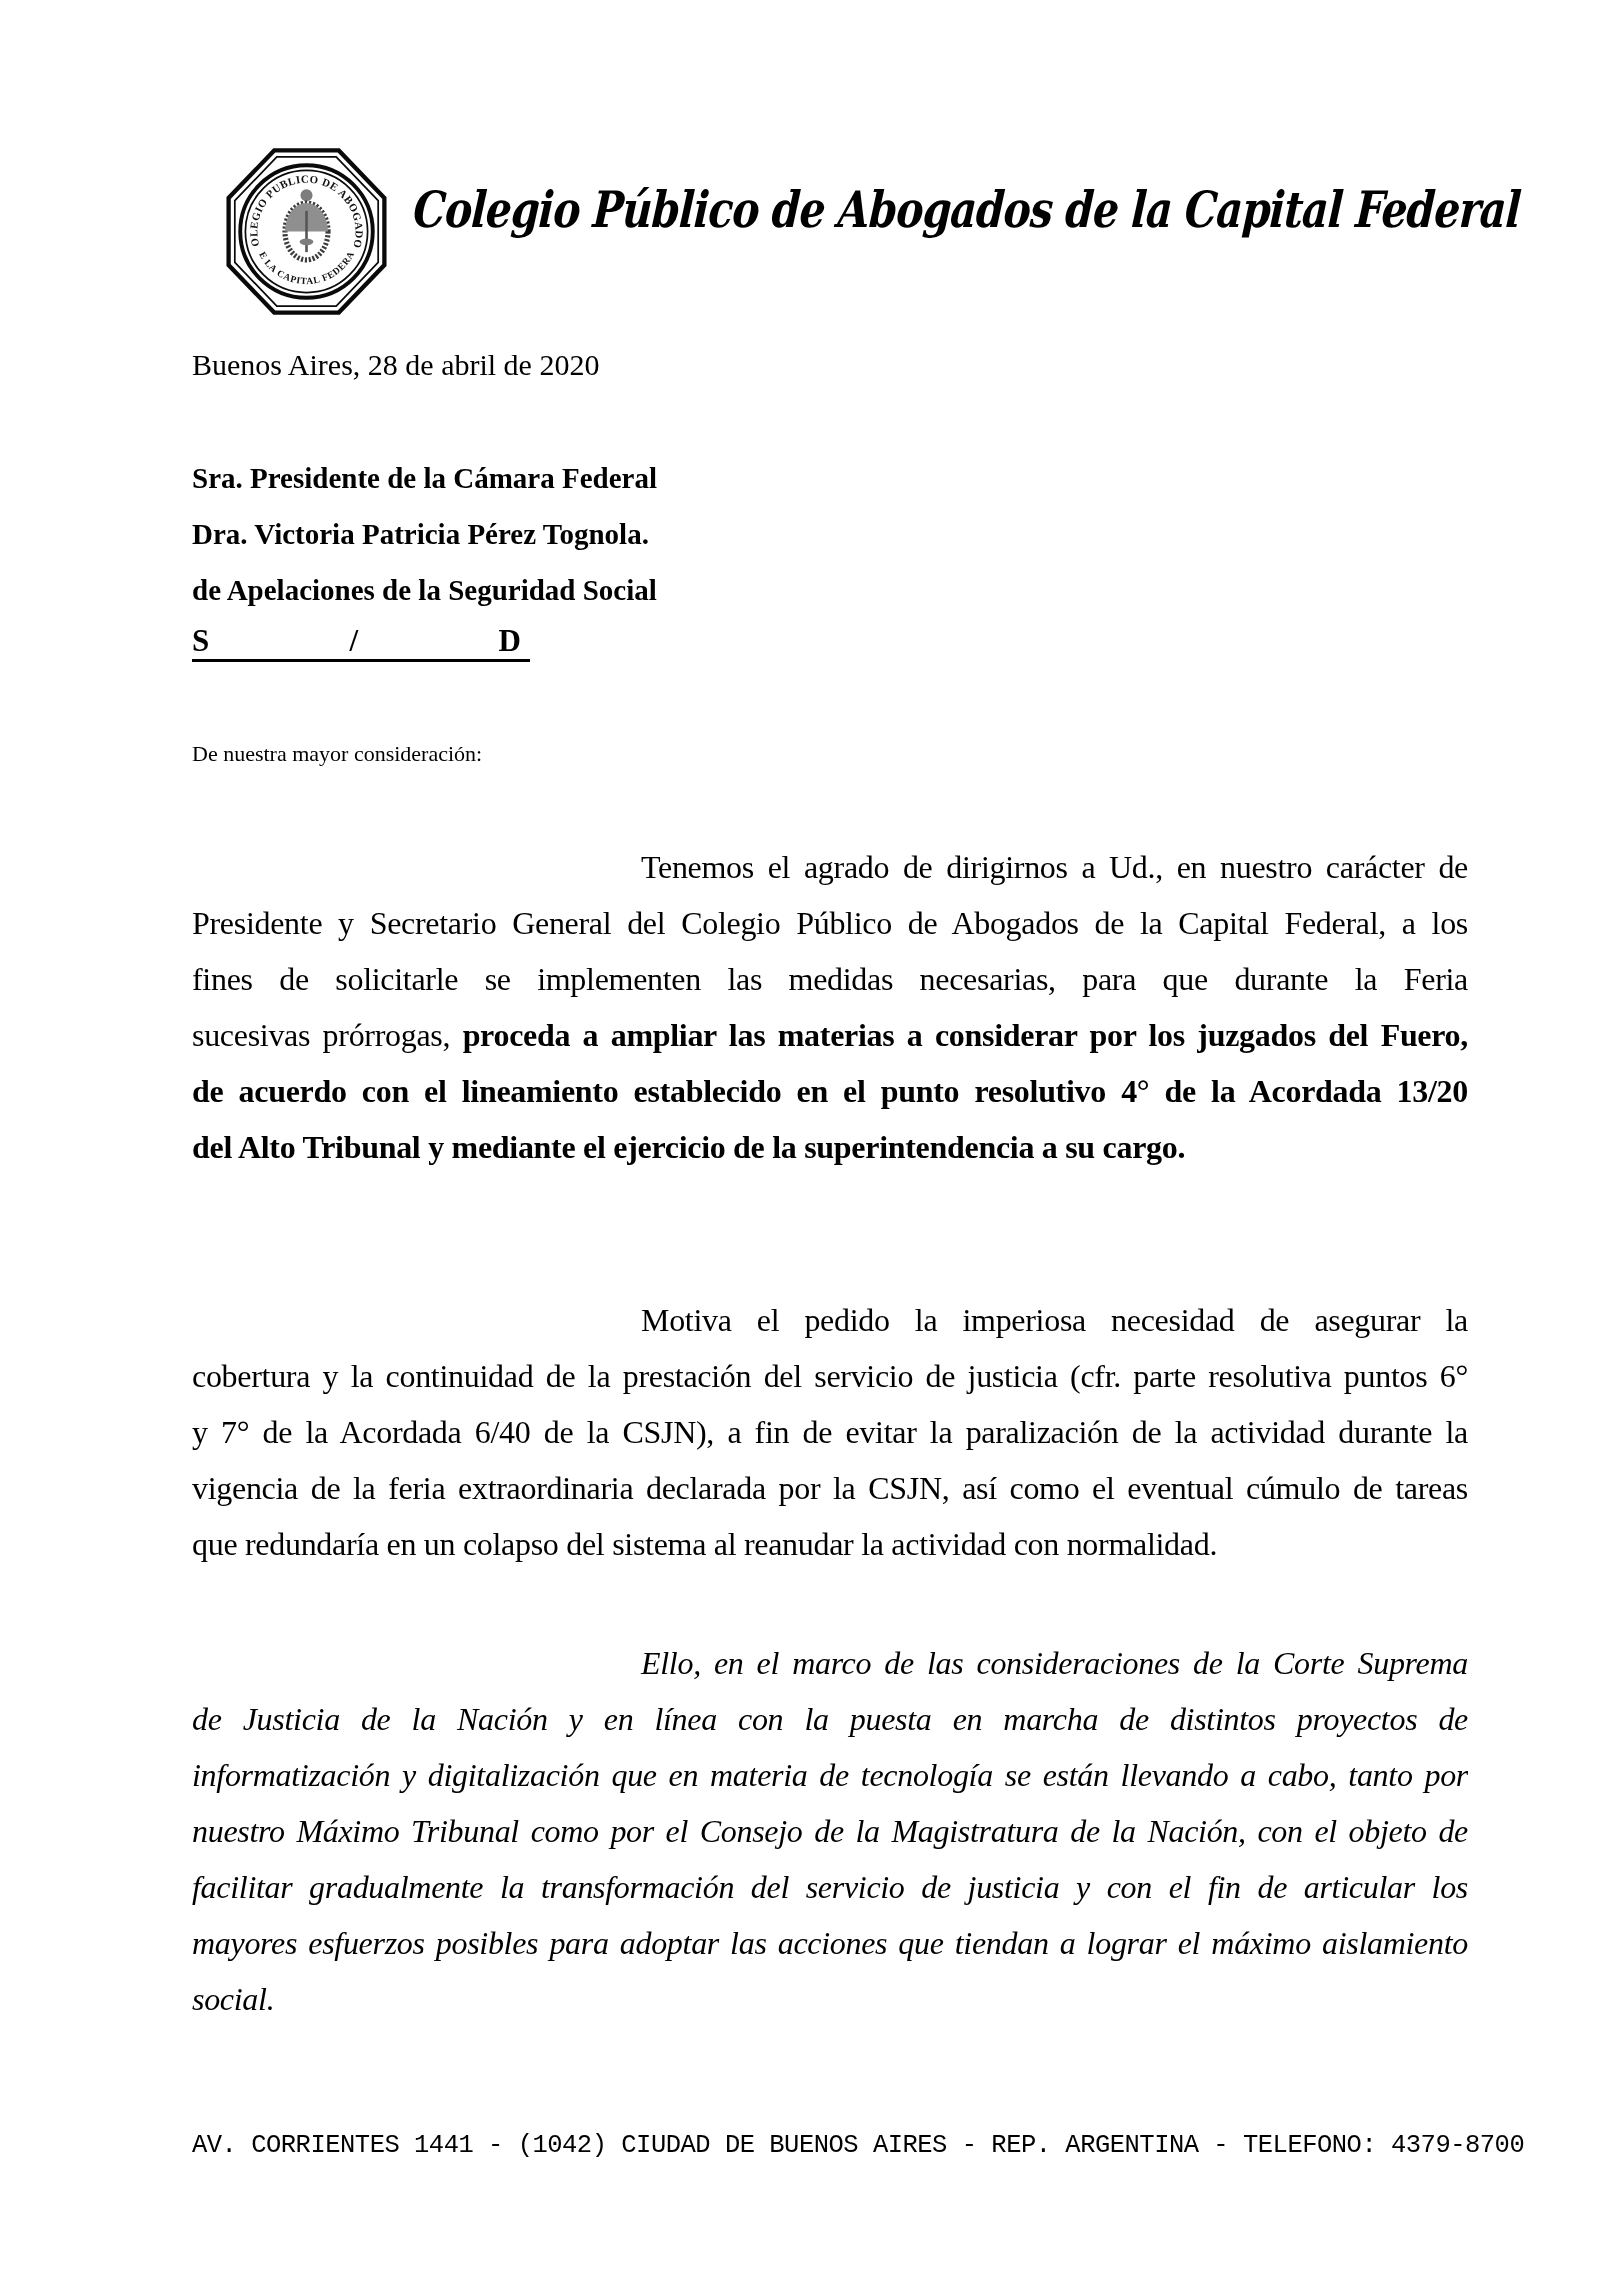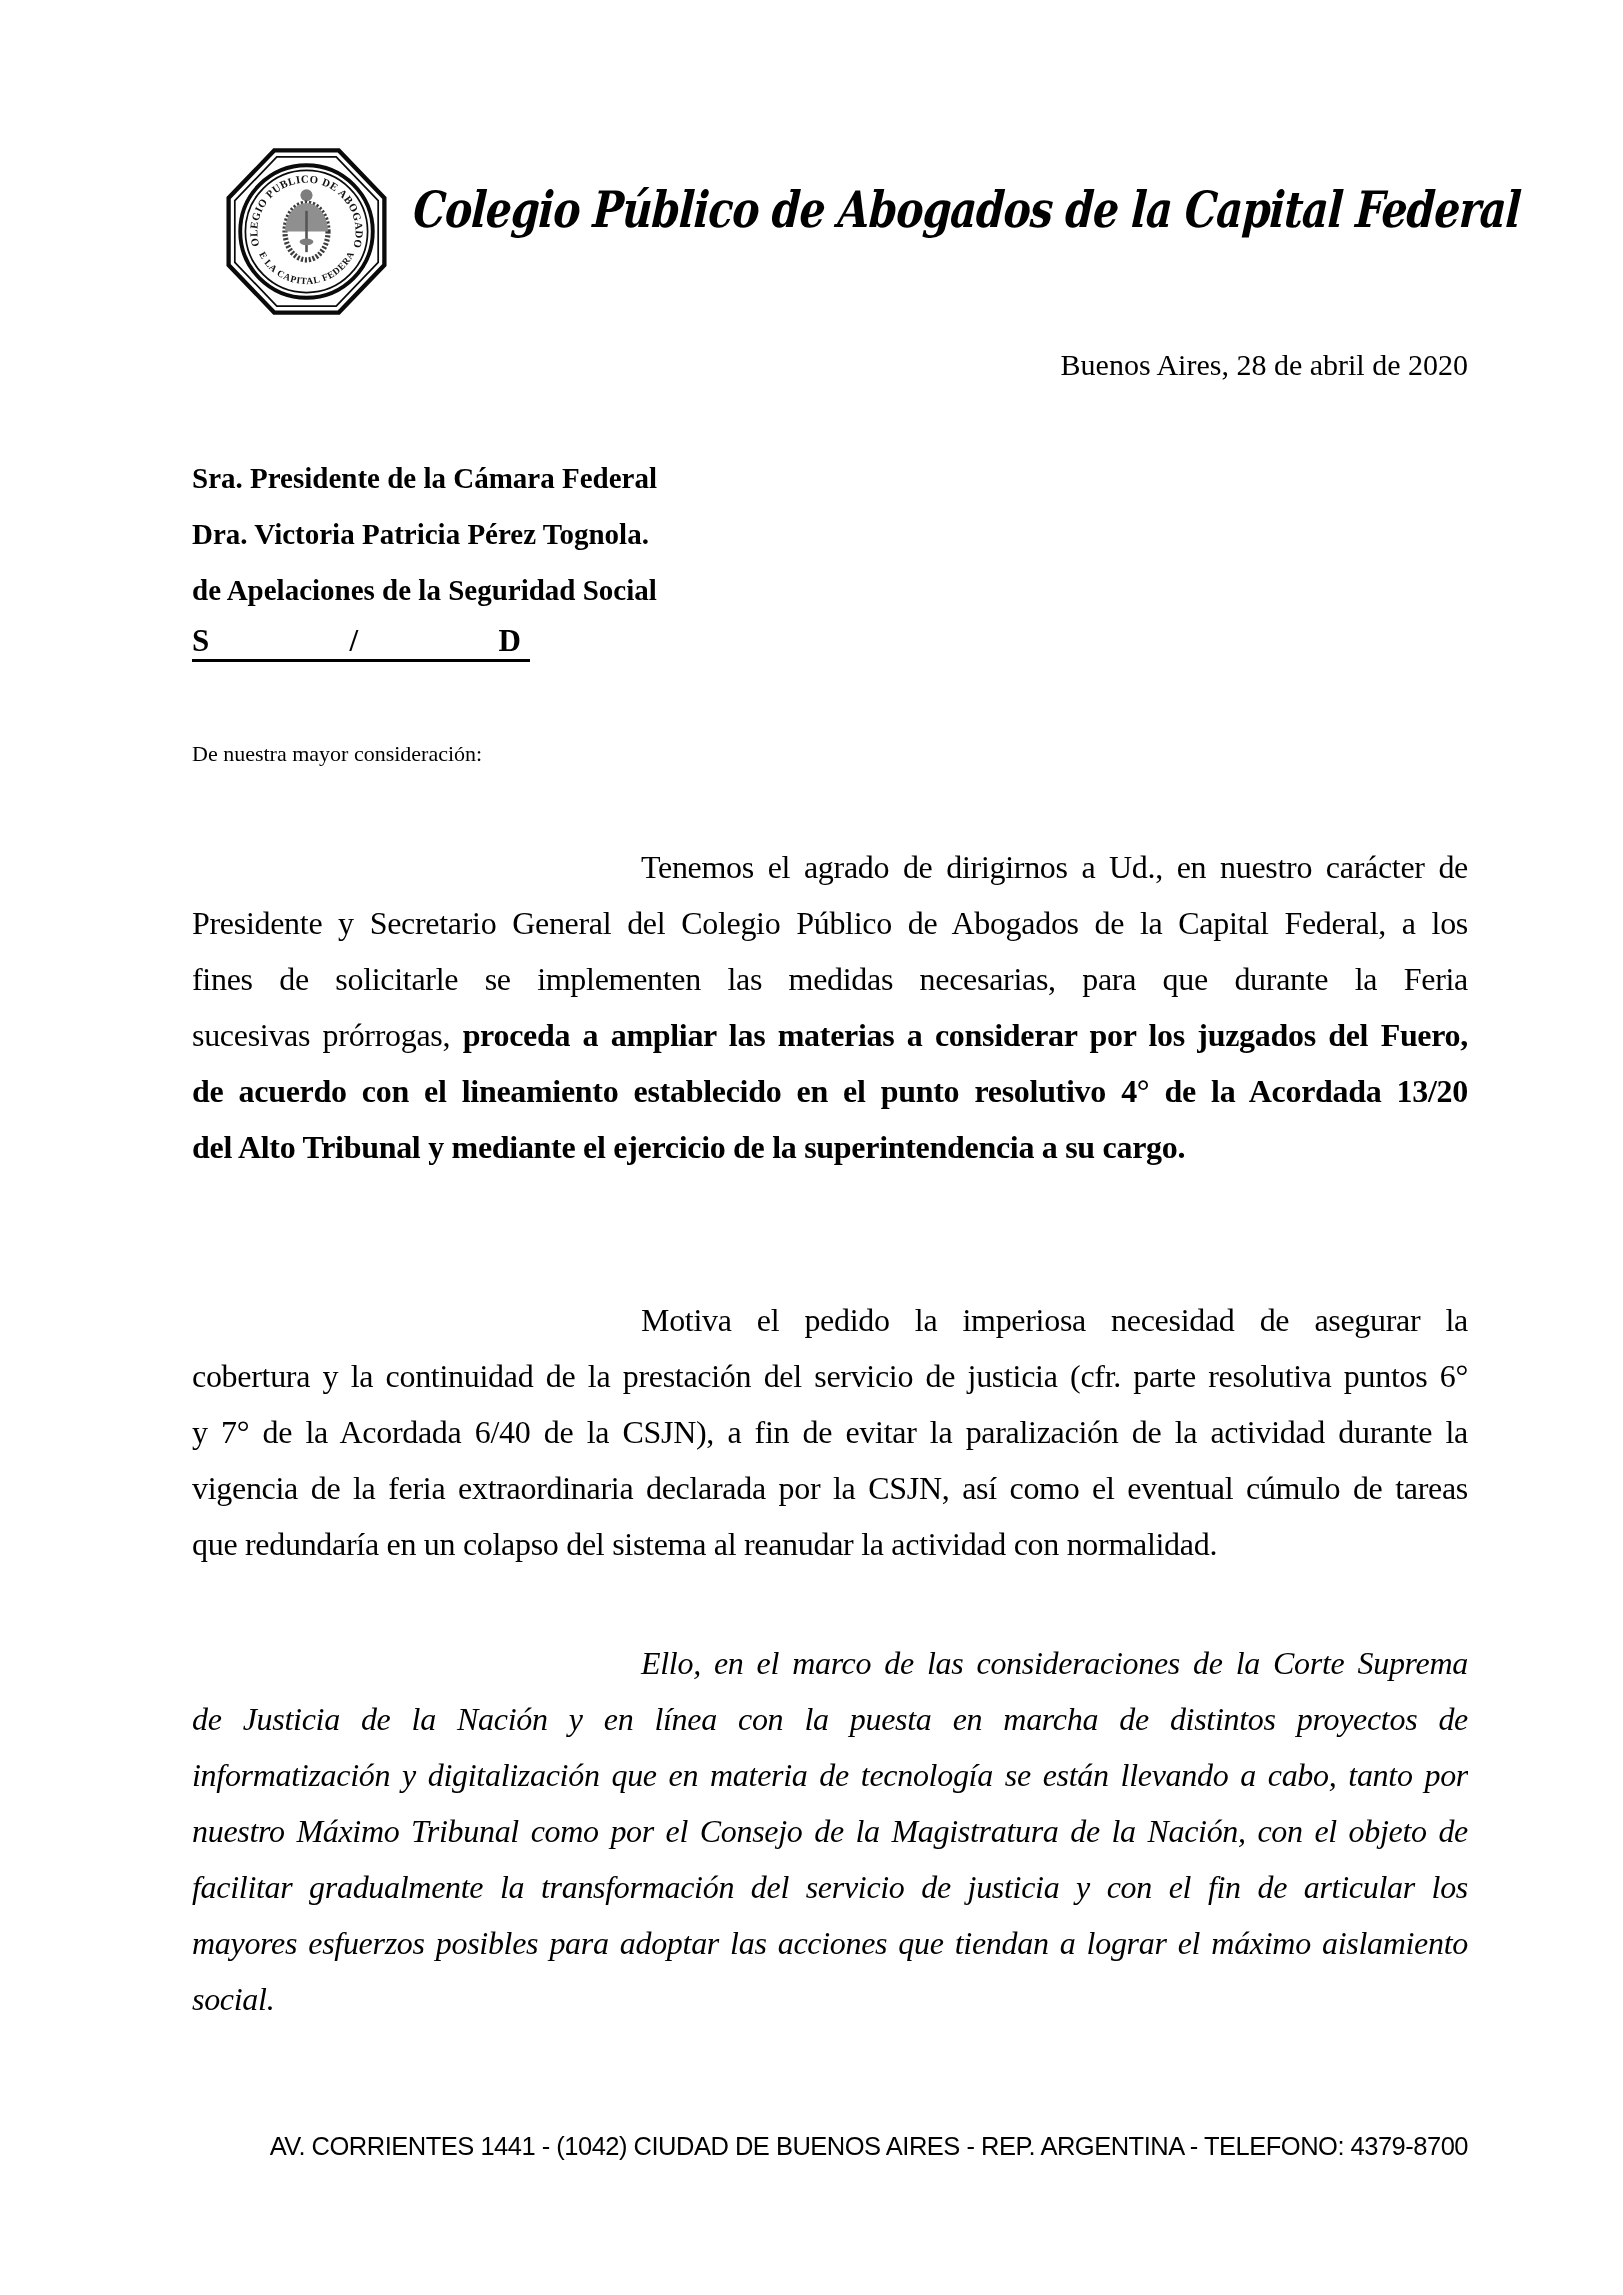--- a/index.html
+++ b/index.html
@@ -16,21 +16,21 @@
   .wordmark{
     position:absolute;left:411px;top:194px;width:1060px;height:60px;
     font-family:"DejaVu Serif", serif;
     font-style:italic;font-weight:bold;
     font-size:41px;letter-spacing:-1px;white-space:nowrap;
     transform:scaleY(1.22) skewX(-4deg);transform-origin:0 100%;
   }
   
   .date{
     position:absolute;left:192px;top:345px;width:1276px;
-    font-size:30px;line-height:39px;text-align:right;white-space:nowrap;
+    font-size:30px;line-height:39px;white-space:nowrap;
   }
   .recipient{
     position:absolute;left:192px;top:450px;width:1276px;
     font-size:29px;font-weight:bold;line-height:56px;
   }
   .recipient div{height:56px;overflow:hidden;white-space:nowrap;}
   .sd{
     position:absolute;left:192px;top:621px;width:338px;height:41px;
     display:flex;justify-content:space-between;align-items:flex-end;
     padding-right:9.2px;box-sizing:border-box;
@@ -47,21 +47,21 @@
   .ln{
     height:56px;line-height:56px;overflow:hidden;
     text-align:justify;
   }
   .ln.j{text-align-last:justify;}
   .ln.ind{text-indent:449px;}
   .b{font-weight:bold;}
   
   .footer{
     position:absolute;left:192px;top:2129px;width:1276px;
-    font-family:Liberation Sans, sans-serif;
+    font-family:Liberation Mono, monospace;
     font-size:25.5px;letter-spacing:-0.5px;line-height:34px;
     text-align:right;white-space:nowrap;
   }
   
   .seal text{font-family:"Liberation Serif", serif;font-weight:bold;fill:#111;}
   .arc-top{font-size:12.5px;letter-spacing:0.6px;}
   .arc-bottom{font-size:11px;letter-spacing:0.8px;}
 </style>
 </head>
 <body>

